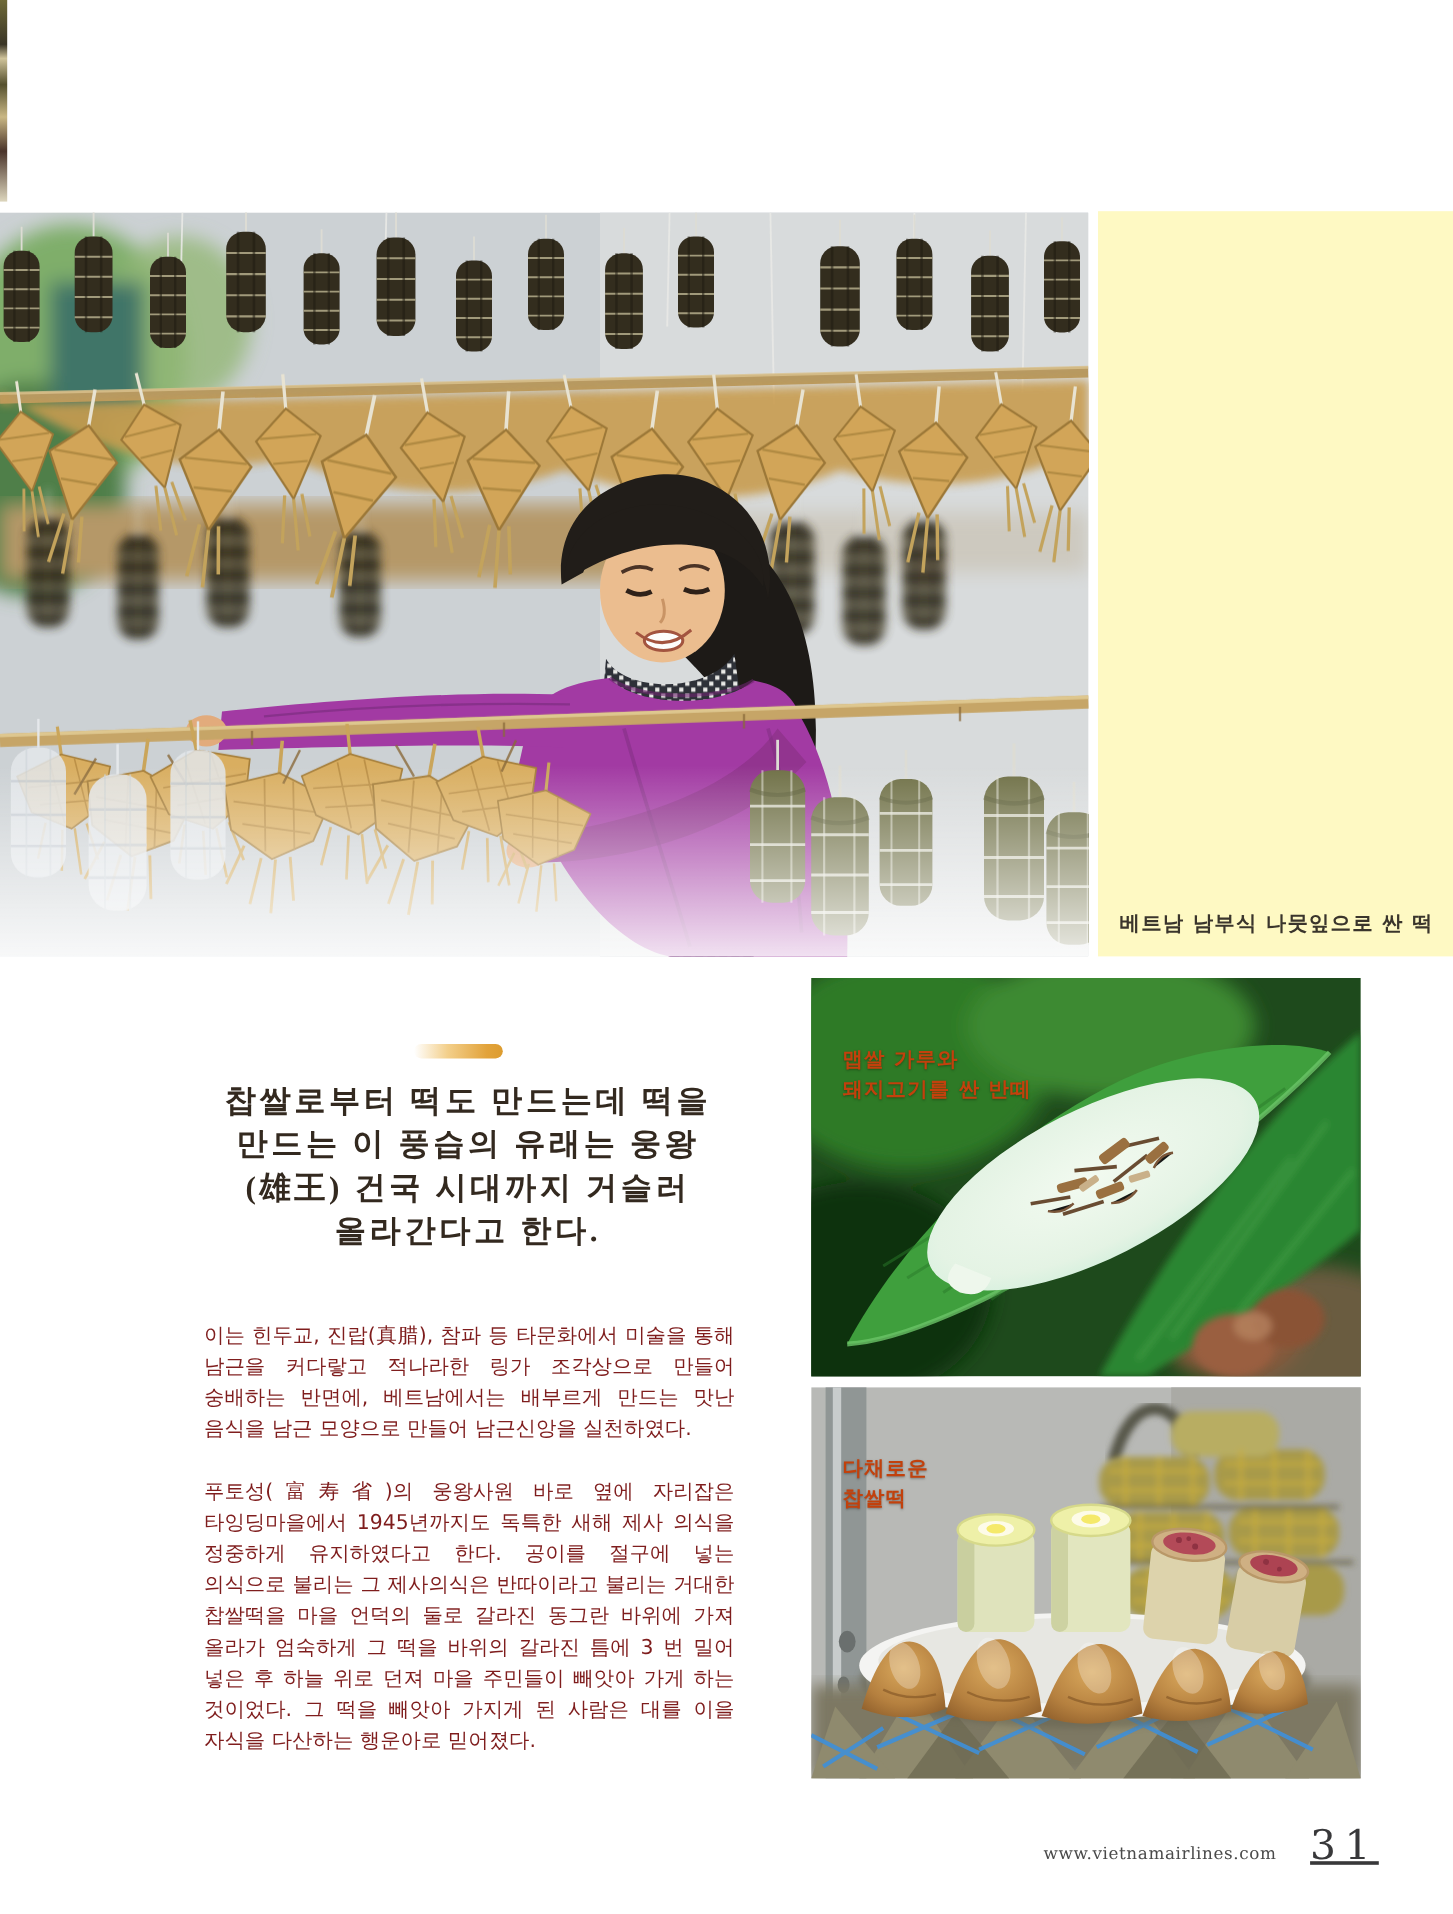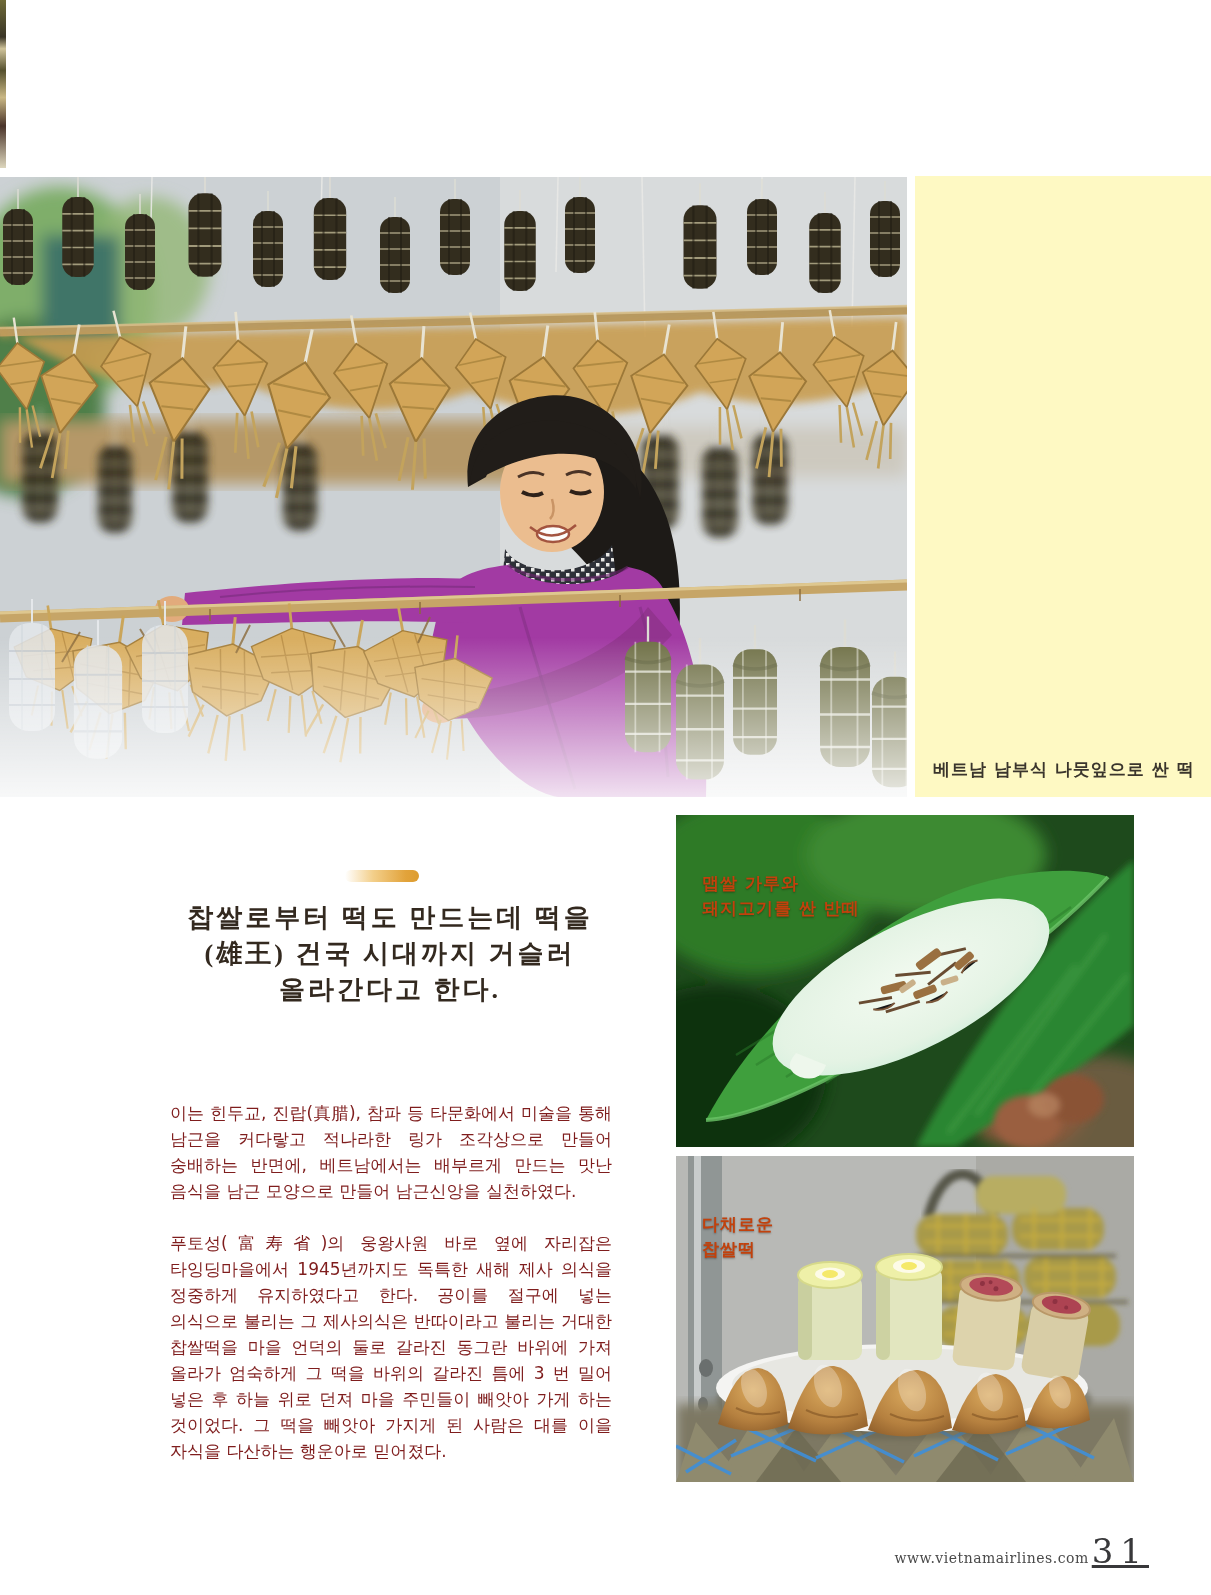--- a/index.html
+++ b/index.html
@@ -53,23 +53,22 @@
   .photo-2 svg, .photo-3 svg { display:block; }
   .photo-caption {
     position:absolute; left:26px; top:16px; color:#c2410c; font-weight:bold;
     font-size:17px; line-height:25px; letter-spacing:1px;
     text-shadow:0 1px 2px rgba(0,0,0,.35);
     margin-top:40px;
   }
 
   .footer {
     position:absolute; right:62px; top:1518px;
-    display:flex; align-items:baseline; gap:3px;
+    display:flex; align-items:baseline; gap:28px;
     font-family:"DejaVu Serif","Liberation Serif",serif;
-    margin-top:13px;
   }
   .footer-url { font-size:14px; color:#4a4a4a; letter-spacing:.5px; }
   .footer-page { font-size:34px; color:#38383a; letter-spacing:7px; font-weight:normal;text-decoration:underline; }
 </style>
 </head>
 <body>
 
 <div class="page">
 
   <div class="left-sliver"></div>
@@ -282,20 +281,21 @@
     </svg>
   </div>
 
   <div class="tan-block">
     <div class="tan-caption">베트남 남부식 나뭇잎으로 싼 떡</div>
   </div>
 
   <div class="gold-bar"></div>
   <div class="quote">
     <div class="q-line">찹쌀로부터 떡도 만드는데 떡을</div>
+    <div class="q-line">만드는 이 풍습의 유래는 웅왕</div>
     <div class="q-line">(雄王) 건국 시대까지 거슬러</div>
     <div class="q-line">올라간다고 한다.</div>
   </div>
 
   <div class="body-col">
     <p>이는 힌두교, 진랍(真腊), 참파 등 타문화에서 미술을 통해 남근을 커다랗고 적나라한 링가 조각상으로 만들어 숭배하는 반면에, 베트남에서는 배부르게 만드는 맛난 음식을 남근 모양으로 만들어 남근신앙을 실천하였다.</p>
     <p>푸토성(富寿省)의 웅왕사원 바로 옆에 자리잡은 타잉딩마을에서 1945년까지도 독특한 새해 제사 의식을 정중하게 유지하였다고 한다. 공이를 절구에 넣는 의식으로 불리는 그 제사의식은 반따이라고 불리는 거대한 찹쌀떡을 마을 언덕의 둘로 갈라진 동그란 바위에 가져 올라가 엄숙하게 그 떡을 바위의 갈라진 틈에 3 번 밀어 넣은 후 하늘 위로 던져 마을 주민들이 빼앗아 가게 하는 것이었다. 그 떡을 빼앗아 가지게 된 사람은 대를 이을 자식을 다산하는 행운아로 믿어졌다.</p>
   </div>
 
   <div class="photo-2">

